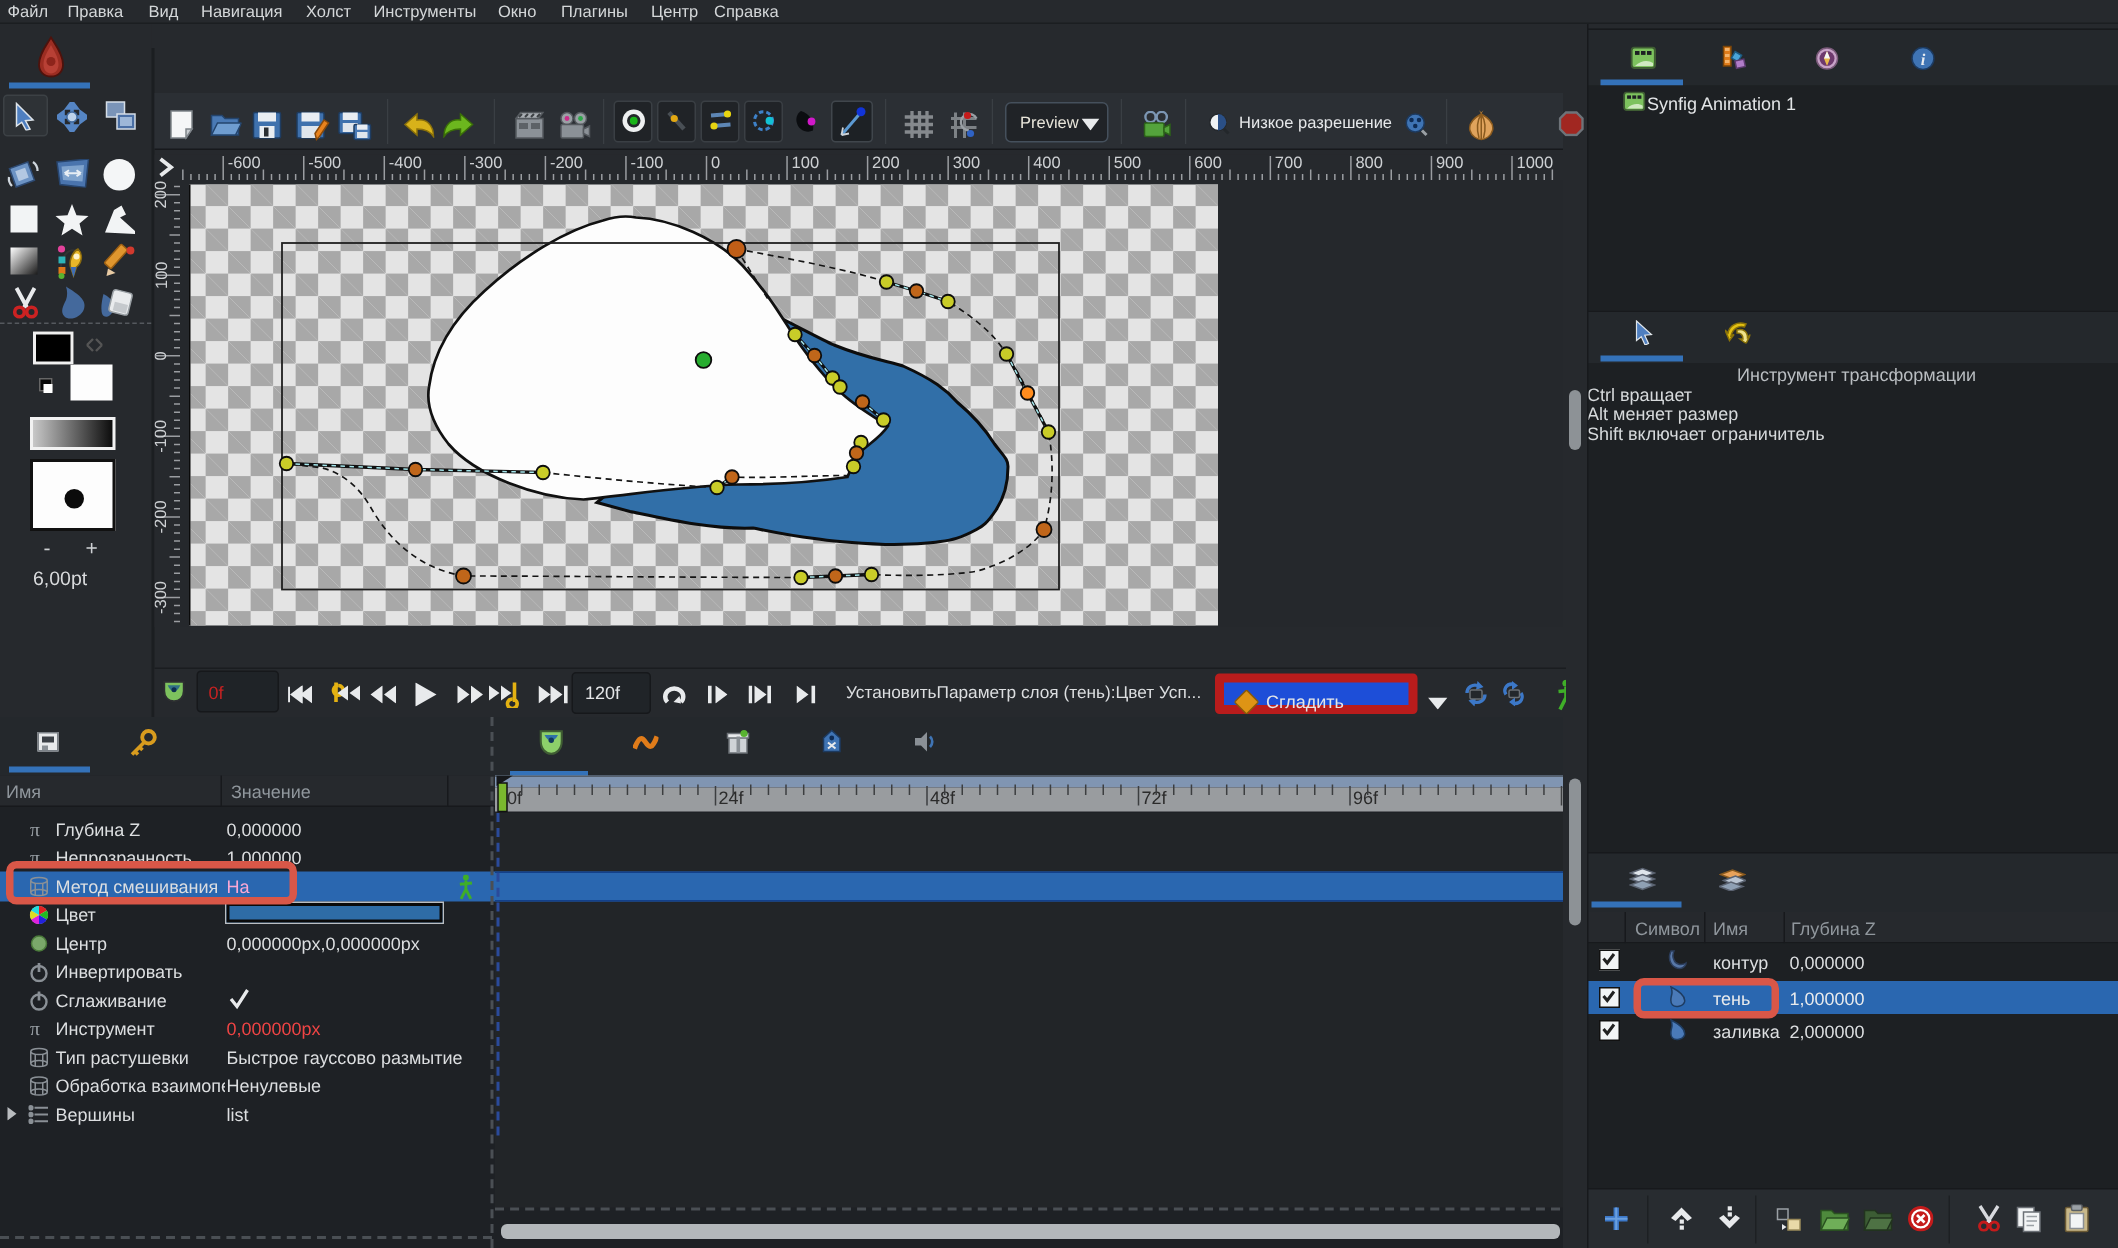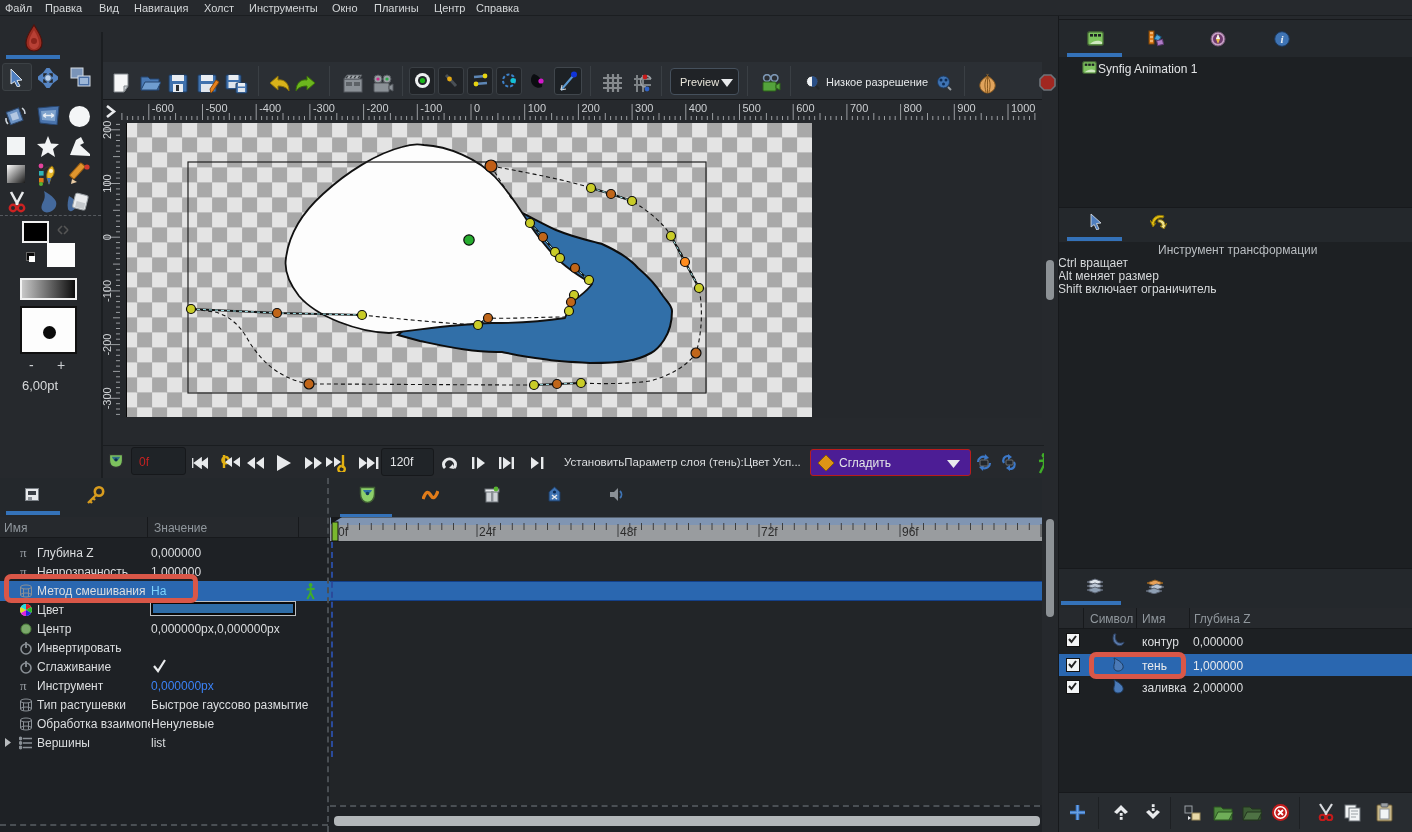--- a/index.html
+++ b/index.html
@@ -710,21 +710,21 @@
     <rect x="0" y="0" width="2.4" height="12" fill="#e8eaec"></rect>
         <path d="M4 0 L12 6 L4 12 Z" fill="#e8eaec"></path>
         <rect x="12.6" y="0" width="2.4" height="12" fill="#e8eaec"></rect>
   </svg>
   <svg class="abs" style="left:428px;top:11px" width="14" height="12" viewBox="0 0 14 12">
     <path d="M0 0 L8 6 L0 12 Z" fill="#e8eaec"></path>
         <rect x="10" y="0" width="2.4" height="12" fill="#e8eaec"></rect>
   </svg>
   <span class="abs" style="left:461px;top:10px;font-size:11.5px;color:#dcdee0">УстановитьПараметр слоя (тень):Цвет Усп...</span>
 
-  <div class="abs" style="left:707px;top:3px;width:161px;height:27px;background:#4c1d95;border:1px solid #b91c1c;border-radius:3px">
+  <div class="abs" style="left:707px;top:3px;width:135px;height:27px;background:#1d4ed8;border:6px solid #b91c1c;border-radius:3px">
     <svg class="abs" style="left:7px;top:5px" width="16" height="16" viewBox="0 0 16 16">
           <path d="M8 0 L16 8 L8 16 L0 8 Z" fill="#de9415" stroke="#8a5a08"></path>
         </svg>
     <span class="abs" style="left:28px;top:6px;font-size:12px;color:#e4e6e8">Сгладить</span>
     <svg class="abs" style="left:136px;top:10px" width="13" height="8" viewBox="0 0 13 8">
           <path d="M0 0 H13 L6.5 8 Z" fill="#e8eaec"></path>
         </svg>
   </div>
   <svg class="abs" style="left:872px;top:8px" width="18" height="17" viewBox="0 0 18 17">
     <path d="M3 8 C3 4 7 2 10 3 M15 9 C15 13 11 15 8 14" fill="none" stroke="#3c78c8" stroke-width="2.2"></path>
@@ -793,21 +793,21 @@
             <svg width="14" height="14" viewBox="0 0 14 14">
               <g fill="none" stroke="#8a9096">
                 <ellipse cx="7" cy="3" rx="5.5" ry="2"></ellipse>
                 <path d="M1.5 3 V11 M12.5 3 V11"></path>
                 <ellipse cx="7" cy="11" rx="5.5" ry="2"></ellipse>
                 <path d="M4.5 4.7 V12.7 M9.5 4.7 V12.7"></path>
               </g>
             </svg>
           </div>
           <div class="abs" style="left:37px;top:3px;width:113px;height:15px;overflow:hidden;font-size:12px;color:#dcdee0;white-space:nowrap">Метод смешивания</div>
-          <span class="abs" style="left:151px;top:3px;font-size:12px;color:#7dd3fc;white-space:nowrap">На</span>
+          <span class="abs" style="left:151px;top:3px;font-size:12px;color:#f9a8d4;white-space:nowrap">На</span>
         </div>
         <div class="abs" style="left:0;top:121.5px;width:327px;height:19px">
           <div class="abs" style="left:19px;top:3px">
             <svg width="14" height="14" viewBox="0 0 14 14">
               <circle cx="7" cy="7" r="6" fill="#ddd"></circle>
               <path d="M7 7 L7 1 A6 6 0 0 1 12.2 4 Z" fill="#d22"></path>
               <path d="M7 7 L12.2 4 A6 6 0 0 1 12.2 10 Z" fill="#2b2"></path>
               <path d="M7 7 L12.2 10 A6 6 0 0 1 7 13 Z" fill="#22d"></path>
               <path d="M7 7 L7 13 A6 6 0 0 1 1.8 10 Z" fill="#d2d"></path>
               <path d="M7 7 L1.8 10 A6 6 0 0 1 1.8 4 Z" fill="#dd2"></path>
@@ -846,21 +846,21 @@
             <path d="M2 7 L6 12 L13 1" stroke="#e8eaec" stroke-width="2.2" fill="none"></path>
           </svg>
         </div>
         <div class="abs" style="left:0;top:197.5px;width:327px;height:19px">
           <div class="abs" style="left:19px;top:3px">
             <svg width="15" height="13" viewBox="0 0 15 13">
               <text x="1" y="11" font-size="13" fill="#9aa0a6" font-family="Liberation Serif,serif">π</text>
             </svg>
           </div>
           <div class="abs" style="left:37px;top:3px;width:113px;height:15px;overflow:hidden;font-size:12px;color:#dcdee0;white-space:nowrap">Инструмент</div>
-          <span class="abs" style="left:151px;top:3px;font-size:12px;color:#3b82f6;white-space:nowrap">0,000000px</span>
+          <span class="abs" style="left:151px;top:3px;font-size:12px;color:#ef4444;white-space:nowrap">0,000000px</span>
         </div>
         <div class="abs" style="left:0;top:216.5px;width:327px;height:19px">
           <div class="abs" style="left:19px;top:3px">
             <svg width="14" height="14" viewBox="0 0 14 14">
               <g fill="none" stroke="#8a9096">
                 <ellipse cx="7" cy="3" rx="5.5" ry="2"></ellipse>
                 <path d="M1.5 3 V11 M12.5 3 V11"></path>
                 <ellipse cx="7" cy="11" rx="5.5" ry="2"></ellipse>
                 <path d="M4.5 4.7 V12.7 M9.5 4.7 V12.7"></path>
               </g>

